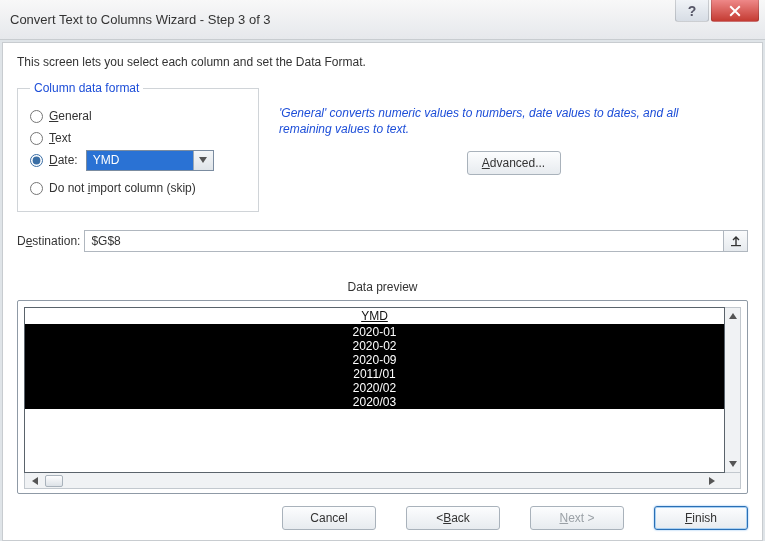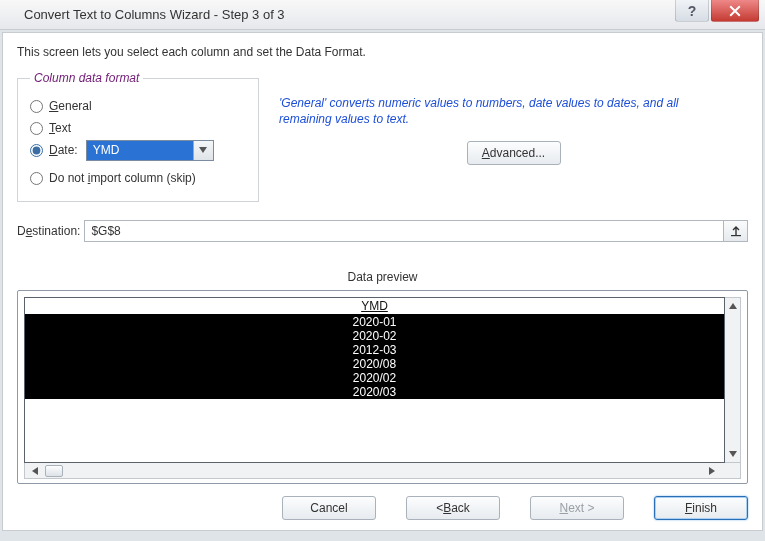--- a/index.html
+++ b/index.html
@@ -1,40 +1,40 @@
 <!DOCTYPE html>
 <html><head>
 <meta charset="utf-8">
 <style>
   * { box-sizing: border-box; margin: 0; padding: 0; font-family: "Segoe UI", Tahoma, sans-serif; font-size: 12px; }
   body { background: #dfe4e8; width: 765px; height: 541px; overflow: hidden; }
   .titlebar {
-    height: 30px;
+    height: 40px;
     background: linear-gradient(#f8f8f8, #e6e8ec);
     border-bottom: 1px solid #c8ccd0;
-    display: flex; align-items: center; padding-left: 24px;
+    display: flex; align-items: center; padding-left: 10px;
     position: relative;
   }
   .titlebar-title { color: #333; font-size: 13px; }
   .titlebar-btns { position: absolute; right: 6px; top: 0; display: flex; gap: 2px; height: 24px; }
   .tbtn { width: 34px; height: 22px; border: 1px solid rgba(0,0,0,.15); border-top: none; border-radius: 0 0 3px 3px; display:flex; align-items:center; justify-content:center; }
   .tbtn.help { background: linear-gradient(#f0f3f7,#d7dde5); color:#556; font-weight:bold; font-size:14px;}
   .tbtn.close { width: 48px; background: linear-gradient(#e88,#c43b32); color:#fff; }
   .tbtn.close svg { width:12px; height:12px; }
   .panel {
     background:#fff; border:1px solid #c8ccd0; margin:2px; height: calc(541px - 30px - 12px);
     padding: 12px 14px 10px 14px; position:relative;
     display:flex; flex-direction:column;
   }
   .intro { color:#333; margin-bottom:12px; }
   .upper { display:flex; gap:20px; }
   fieldset.col-format {
     border:1px solid #d0d4d8; padding:10px 12px 12px 12px; width: 242px;
   }
-  fieldset.col-format legend { padding:0 4px; color:#701a75;font-style:italic; }
+  fieldset.col-format legend { padding:0 4px; color:#1d4ed8; }
   .radio-row { display:flex; align-items:center; height:22px; gap:6px; }
   .radio-row input[type=radio] { width:13px; height:13px; accent-color:#3a6ea5; }
   .radio-row label { color:#333; }
   .underline { text-decoration: underline; }
   .date-dd {
     display:flex; border:1px solid #7b8ca0; height:21px; width:128px; margin-left:2px;
   }
   .date-dd .val { flex:1; background:#2a72d4; color:#fff; padding:2px 6px; }
   .date-dd .arrow { width:20px; border-left:1px solid #9aa8b5; background:linear-gradient(#f4f6f8,#dfe4e8); display:flex; align-items:center; justify-content:center; }
   .date-dd .arrow svg{ width:8px; height:6px; }
@@ -160,22 +160,22 @@
 
   <div class="preview-block">
     <div class="preview-label">Data preview</div>
     <div class="preview-box">
       <div class="grid-wrap">
         <div class="grid">
           <div class="grid-head">YMD</div>
           <div class="grid-body">
               <div class="row">2020-01</div>
               <div class="row">2020-02</div>
-              <div class="row">2012-03</div>
-              <div class="row">2020/08</div>
+              <div class="row">2020-09</div>
+              <div class="row">2011/01</div>
               <div class="row">2020/02</div>
               <div class="row">2020/03</div>
             </div>
         </div>
         <div class="vscroll">
           <div class="sbtn">
               <svg width="8" height="6">
                 <polygon class="tri" points="4,0 8,6 0,6"></polygon>
               </svg>
             </div>

